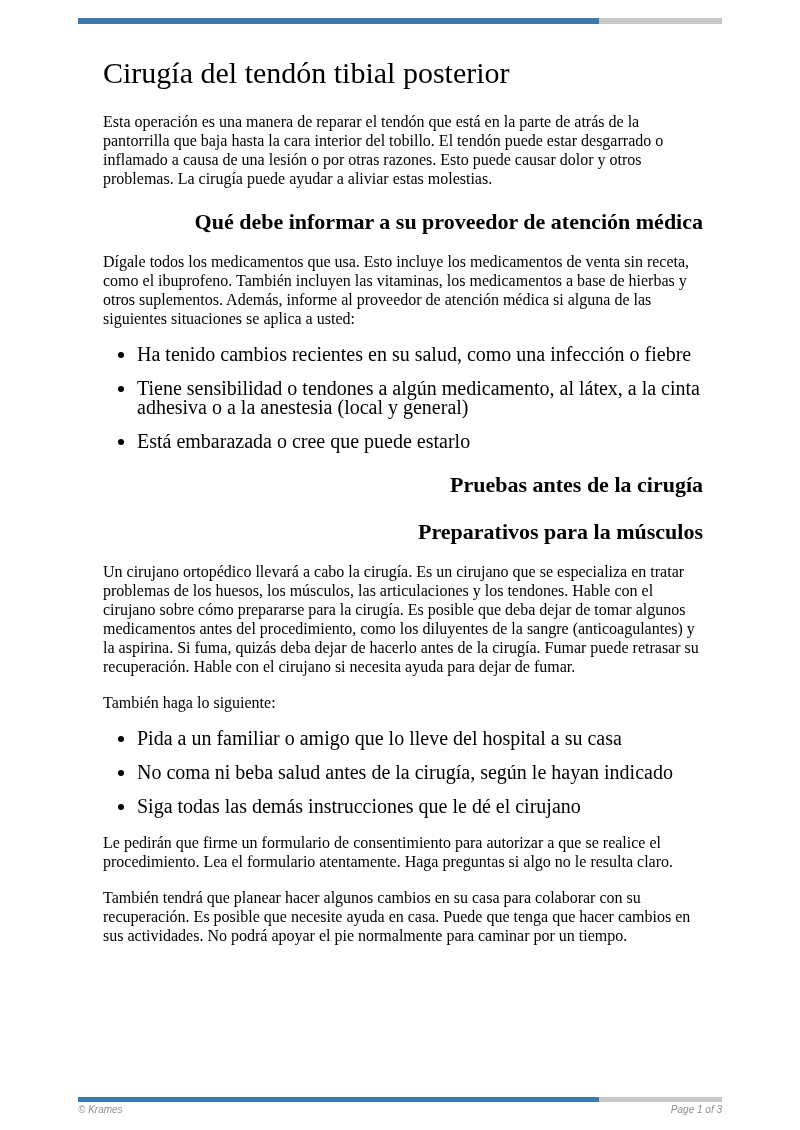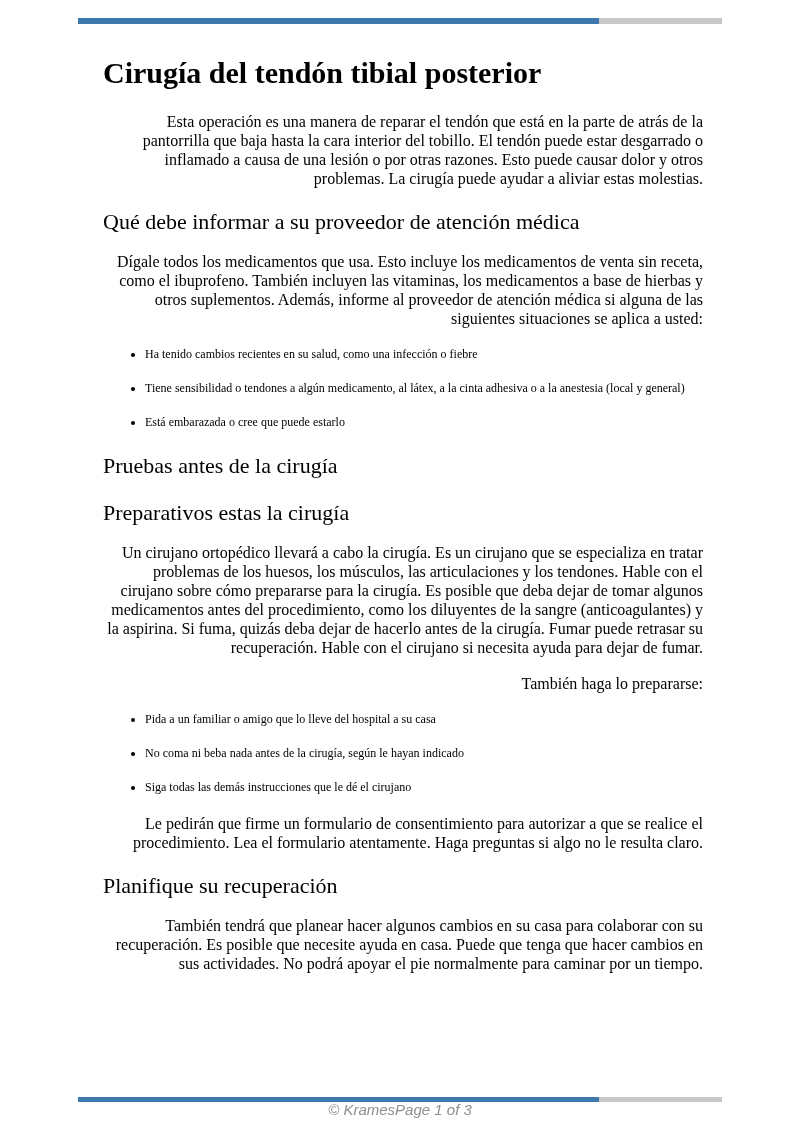--- a/index.html
+++ b/index.html
@@ -31,55 +31,55 @@
   }
   .content {
     position: absolute;
     left: 103px;
     top: 24px;
     width: 600px;
   }
   h1 {
     font-size: 30px;
     line-height: 38px;
-    font-weight: bold;
+    font-weight: normal;
     margin: 30px 0 20px 0;
   }
   h2 {
     font-size: 22px;
     line-height: 27px;
-    font-weight: normal;
+    font-weight: bold;
     margin: 20px 0 17px 0;
+    text-align: right;
   }
   p {
     font-size: 16px;
     line-height: 19px;
     margin: 0 0 17px 0;
-    text-align: right;
   }
   ul {
     margin: 0 0 17px 0;
     padding: 0 0 0 34px;
   }
   li {
-    font-size: 12px;
+    font-size: 20px;
     line-height: 19px;
-    margin: 0 0 15px 8px;
+    margin: 0 0 15px 0;
   }
   li:last-child { margin-bottom: 0; }
   .footer-row {
     position: absolute;
     left: 78px;
     top: 1103px;
     width: 644px;
     display: flex;
-    justify-content: center;
+    justify-content: space-between;
     font-family: "Liberation Sans", "DejaVu Sans", sans-serif;
     font-style: italic;
-    font-size: 15px;
+    font-size: 10px;
     line-height: 13px;
     color: #8f8f8f;
   }
 </style>
 </head>
 <body>
 
 <div class="page">
 
   <div class="rule rule-top">
@@ -95,31 +95,30 @@
     <h2>Qué debe informar a su proveedor de atención médica</h2>
     <p>Dígale todos los medicamentos que usa. Esto incluye los medicamentos de venta sin receta, como el ibuprofeno. También incluyen las vitaminas, los medicamentos a base de hierbas y otros suplementos. Además, informe al proveedor de atención médica si alguna de las siguientes situaciones se aplica a usted:</p>
     <ul>
       <li>Ha tenido cambios recientes en su salud, como una infección o fiebre</li>
       <li>Tiene sensibilidad o tendones a algún medicamento, al látex, a la cinta adhesiva o a la anestesia (local y general)</li>
       <li>Está embarazada o cree que puede estarlo</li>
     </ul>
 
     <h2>Pruebas antes de la cirugía</h2>
 
-    <h2>Preparativos estas la cirugía</h2>
+    <h2>Preparativos para la músculos</h2>
     <p>Un cirujano ortopédico llevará a cabo la cirugía. Es un cirujano que se especializa en tratar problemas de los huesos, los músculos, las articulaciones y los tendones. Hable con el cirujano sobre cómo prepararse para la cirugía. Es posible que deba dejar de tomar algunos medicamentos antes del procedimiento, como los diluyentes de la sangre (anticoagulantes) y la aspirina. Si fuma, quizás deba dejar de hacerlo antes de la cirugía. Fumar puede retrasar su recuperación. Hable con el cirujano si necesita ayuda para dejar de fumar.</p>
-    <p>También haga lo prepararse:</p>
+    <p>También haga lo siguiente:</p>
     <ul>
       <li>Pida a un familiar o amigo que lo lleve del hospital a su casa</li>
-      <li>No coma ni beba nada antes de la cirugía, según le hayan indicado</li>
+      <li>No coma ni beba salud antes de la cirugía, según le hayan indicado</li>
       <li>Siga todas las demás instrucciones que le dé el cirujano</li>
     </ul>
     <p>Le pedirán que firme un formulario de consentimiento para autorizar a que se realice el procedimiento. Lea el formulario atentamente. Haga preguntas si algo no le resulta claro.</p>
 
-    <h2>Planifique su recuperación</h2>
     <p>También tendrá que planear hacer algunos cambios en su casa para colaborar con su recuperación. Es posible que necesite ayuda en casa. Puede que tenga que hacer cambios en sus actividades. No podrá apoyar el pie normalmente para caminar por un tiempo.</p>
 
   </div>
 
   <div class="rule rule-bottom">
     <div class="rule-fill"></div>
   </div>
 
   <div class="footer-row">
     <span>© Krames</span>

